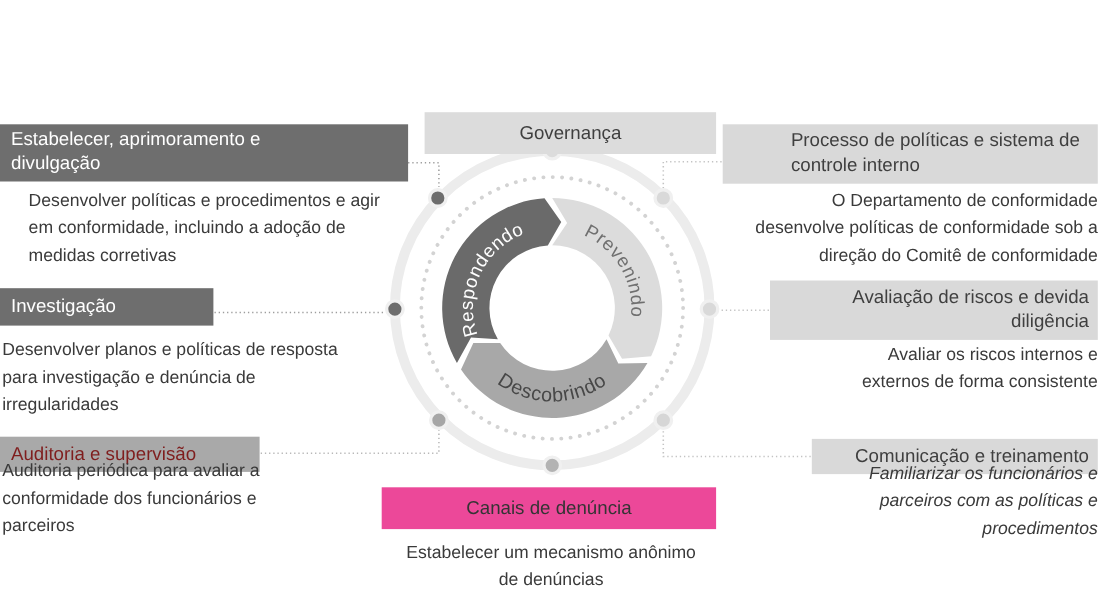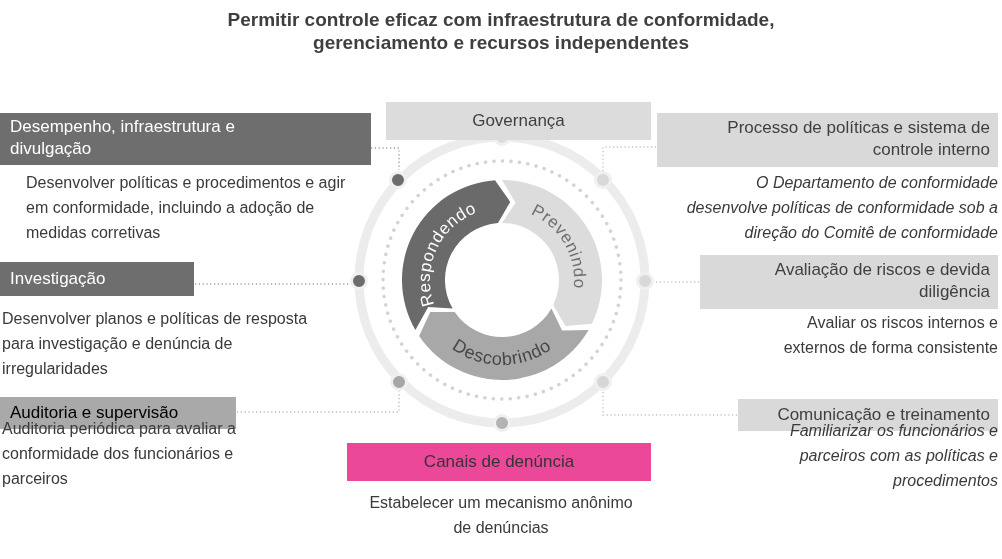--- a/index.html
+++ b/index.html
@@ -8,58 +8,54 @@
     font-family:"Liberation Sans", sans-serif;color:#3a3a3a;
   }
   .title{
     position:absolute;top:8px;left:0;width:100%;text-align:center;
     font-size:19px;font-weight:bold;color:#3f3f3f;line-height:23px;
   }
   .title span{display:block;}
   svg.diagram{position:absolute;left:0;top:0;}
   .box{position:absolute;box-sizing:border-box;font-size:17px;line-height:22px;}
   .box-dark{background:#6e6e6e;color:#ffffff;}
-  .box-mid{background:#a9a9a9;color:#000000;}
+  .box-mid{background:#a9a9a9;color:#7f1d1d;}
   .box-midlight{background:#ec4899;color:#343434;}
   .box-light{background:#d9d9d9;color:#3f3f3f;}
   .box-lighter{background:#dcdcdc;color:#3f3f3f;margin-top:20px;}
   .desc{position:absolute;font-size:16px;line-height:25px;color:#3a3a3a;}
   .right-align{text-align:right;}
   .center-align{text-align:center;}
 
   #gov-box{left:386px;top:82px;width:265px;padding:8px 0;text-align:center;}
   #l1-box{left:0;top:113px;width:371px;padding:3px 56px 5px 10px;}
   #l1-desc{left:2px;top:170px;width:334px;margin-left:24px;}
   #l2-box{left:0;top:262px;width:194px;padding:6px 10px;}
   #l2-desc{left:2px;top:306px;width:330px;}
   #l3-box{left:0;top:397px;width:236px;padding:5px 10px;}
   #l3-desc{left:2px;top:416px;width:280px;}
-  #r1-box{right:4px;top:113px;width:341px;padding:4px 8px 6px 62px;text-align:right;}
-  #r1-desc{right:4px;top:170px;width:326px;font-style:italic;}
+  #r1-box{right:4px;top:113px;width:341px;padding:4px 8px 6px 62px;}
+  #r1-desc{right:4px;top:170px;width:326px;}
   #r2-box{right:4px;top:255px;width:298px;padding:4px 8px 6px 70px;text-align:right;}
   #r2-desc{right:4px;top:310px;width:240px;}
   #r3-box{right:4px;top:399px;width:260px;padding:5px 8px;text-align:right;}
   #r3-desc{right:4px;top:418px;width:250px;font-style:italic;}
   #canais-box{left:347px;top:443px;width:304px;padding:8px 0;text-align:center;}
   #canais-desc{left:361px;top:490px;width:280px;}
 
   .arc-label{font-size:17px;letter-spacing:0.6px;}
   .arc-label-dark{fill:#ffffff;}
   .arc-label-mid{fill:#474747;font-size:18px;}
   .arc-label-light{fill:#6f6f6f;}
 </style>
 </head>
 <body>
 
 <div class="canvas">
 
-  <div class="title">
-    <span>Permitir controle eficaz com infraestrutura de conformidade,</span>
-    <span>gerenciamento e recursos independentes</span>
-  </div>
 
   <svg class="diagram" width="1002" height="559" viewBox="0 0 1002 559">
 
     <circle cx="502" cy="280" r="143" fill="none" stroke="#ececec" stroke-width="9"></circle>
 
     <circle cx="502" cy="280" r="119" fill="none" stroke="#d3d3d3" stroke-width="3.5" stroke-dasharray="0.1 8.4" stroke-linecap="round"></circle>
 
     <g stroke-width="1.4" fill="none" stroke-dasharray="1.2 2.6">
       <path d="M 371 148 L 399 148 L 399 170" stroke="#9d9d9d"></path>
       <path d="M 195 284 L 350 284" stroke="#9d9d9d"></path>
@@ -98,21 +94,21 @@
       <circle cx="359" cy="281" r="7.5" fill="#6d6d6d"></circle>
       <circle cx="398" cy="180" r="7.5" fill="#6d6d6d"></circle>
     </g>
   </svg>
 
   <div id="gov-box" class="box box-lighter">
     <span>Governança</span>
   </div>
 
   <div id="l1-box" class="box box-dark">
-    <span>Desempenho, infraestrutura e divulgação</span>
+    <span>Estabelecer, aprimoramento e divulgação</span>
   </div>
   <div id="l1-desc" class="desc">Desenvolver políticas e procedimentos e agir em conformidade, incluindo a adoção de medidas corretivas</div>
 
   <div id="l2-box" class="box box-dark">
     <span>Investigação</span>
   </div>
   <div id="l2-desc" class="desc">Desenvolver planos e políticas de resposta para investigação e denúncia de irregularidades</div>
 
   <div id="l3-box" class="box box-mid">
     <span>Auditoria e supervisão</span>

